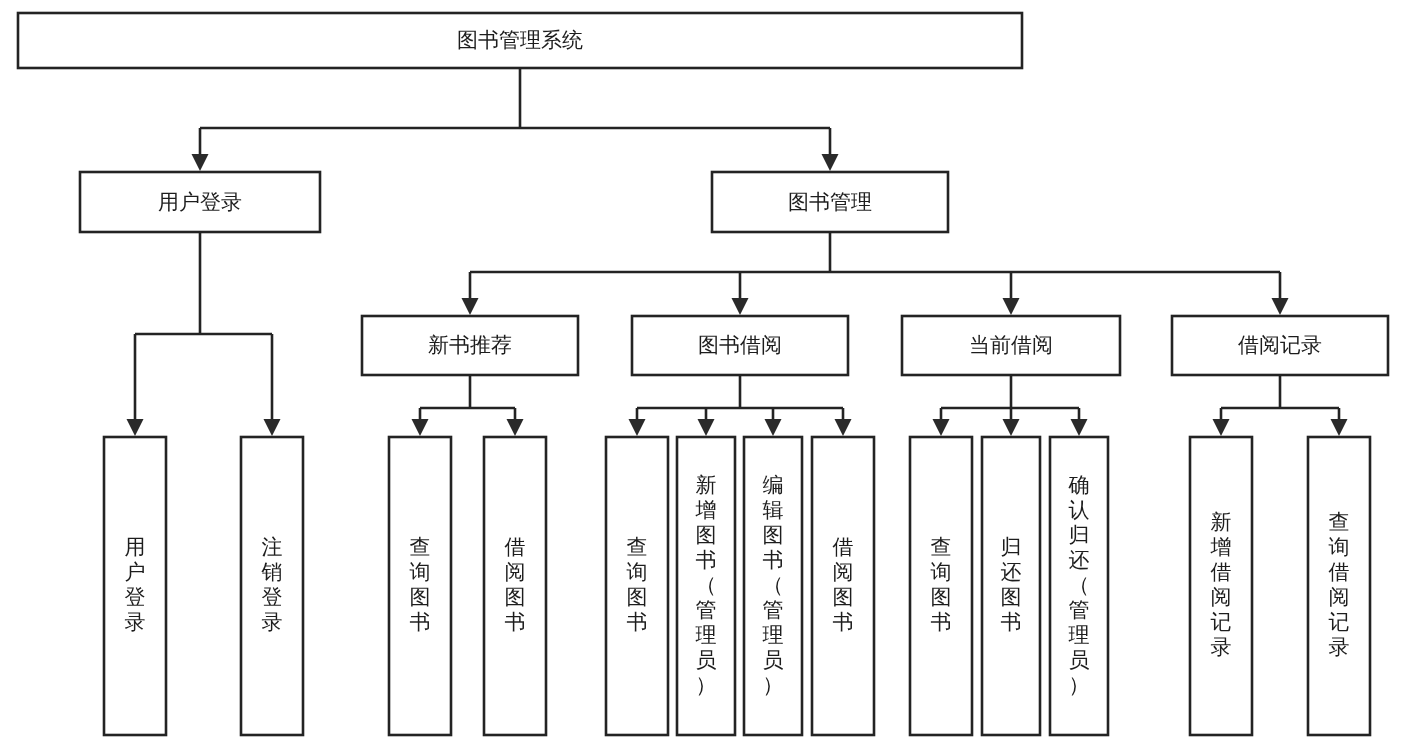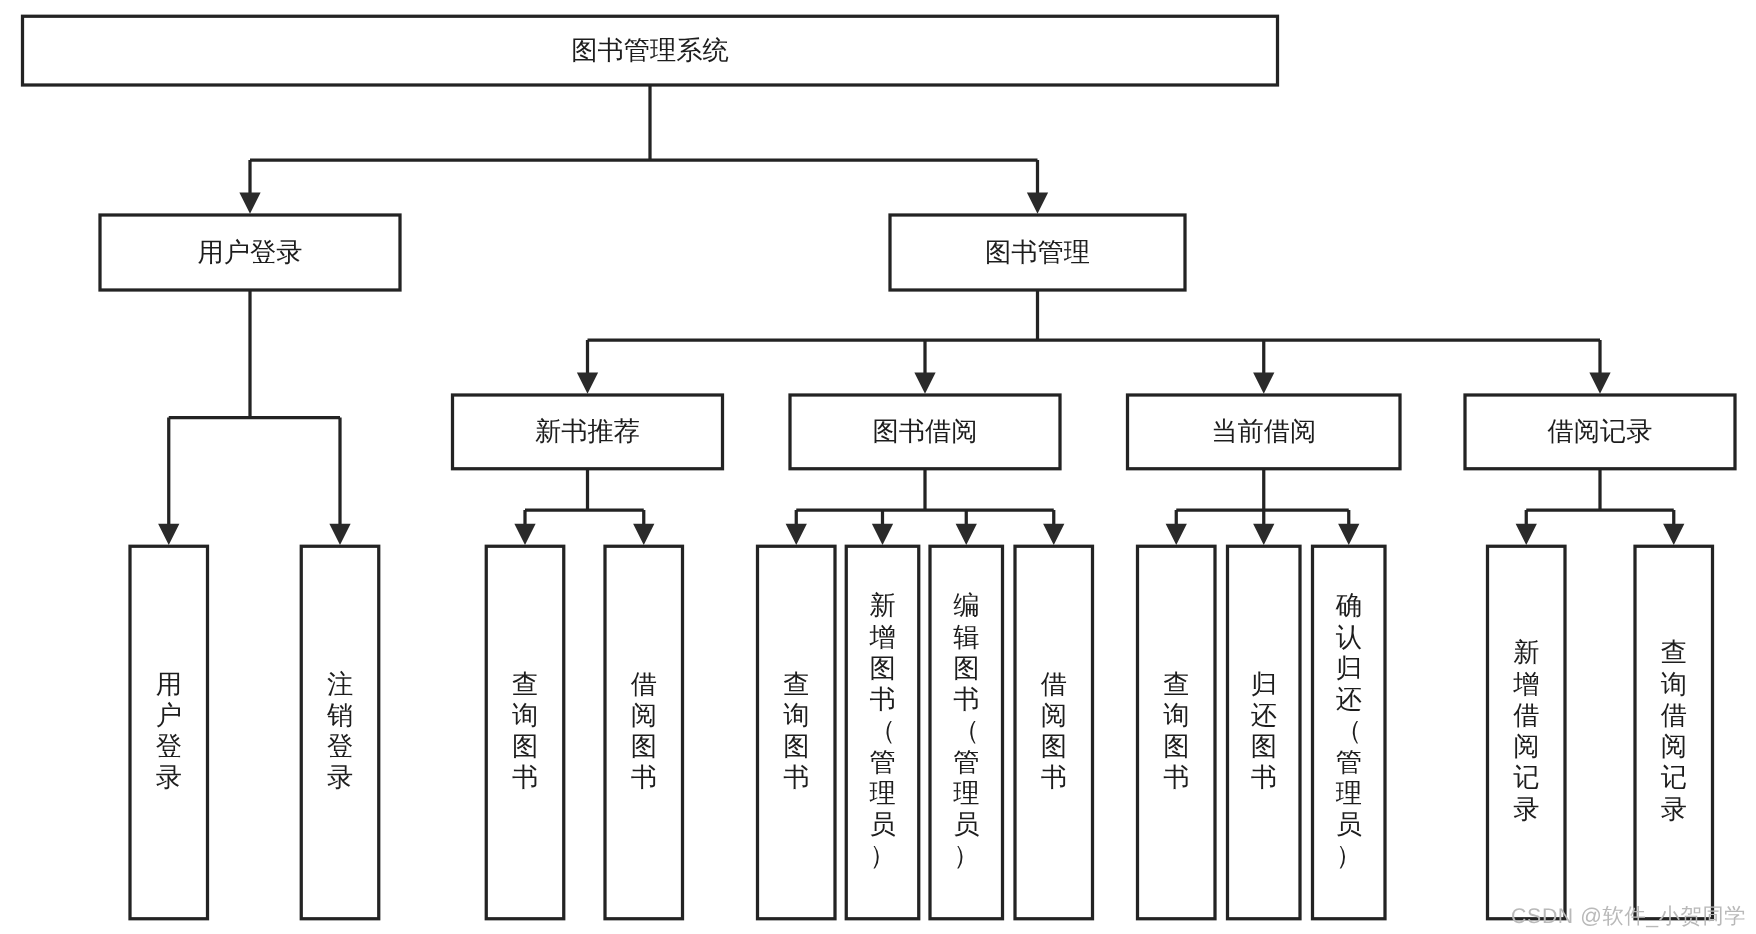--- a/index.html
+++ b/index.html
@@ -220,14 +220,13 @@
           <rect x="1190" y="437" width="62" height="298" class="node-rect"></rect>
           <text x="1221" y="529" class="node-label-vertical"><tspan x="1221" dy="0">新</tspan><tspan x="1221" dy="25">增</tspan><tspan x="1221" dy="25">借</tspan><tspan x="1221" dy="25">阅</tspan><tspan x="1221" dy="25">记</tspan><tspan x="1221" dy="25">录</tspan></text>
         </g>
         <g>
           <rect x="1308" y="437" width="62" height="298" class="node-rect"></rect>
           <text x="1339" y="529" class="node-label-vertical"><tspan x="1339" dy="0">查</tspan><tspan x="1339" dy="25">询</tspan><tspan x="1339" dy="25">借</tspan><tspan x="1339" dy="25">阅</tspan><tspan x="1339" dy="25">记</tspan><tspan x="1339" dy="25">录</tspan></text>
         </g>
       </g>
   </svg>
 
-  <div class="watermark-text">CSDN @软件_小贺同学</div>
 </div>
 
 </body></html>

